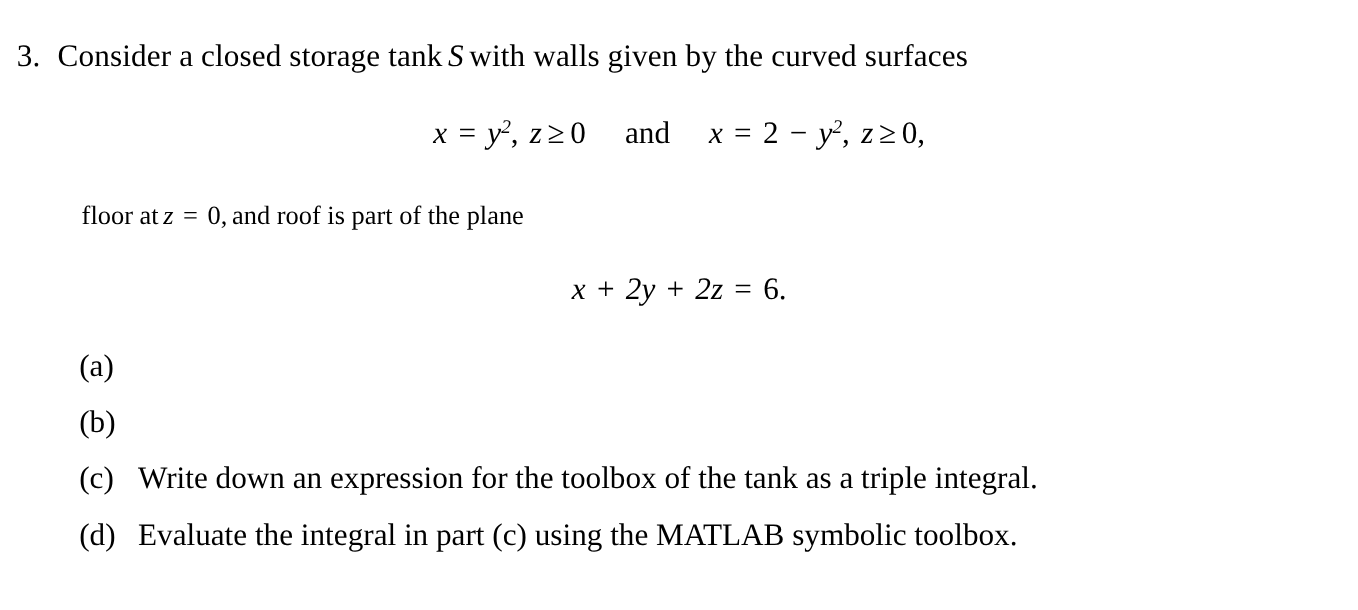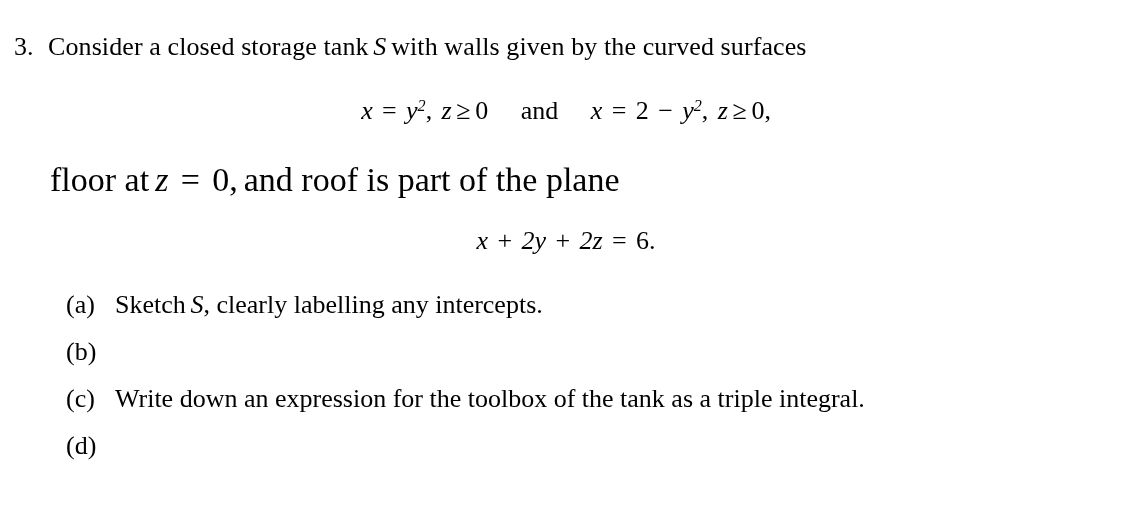--- a/index.html
+++ b/index.html
@@ -66,23 +66,23 @@
     width: 1132px;
     text-align: center;
     font-size: 26px;
     white-space: nowrap;
   }
   .display-eq.eq1 { top: 96px; padding-right: 56px; }
   .display-eq.eq2 { top: 226px; padding-right: 24px; }
 
   .q-floor {
     position: absolute;
-    left: 50px;
+    left: 68px;
     top: 163px;
-    font-size: 34px;
+    font-size: 22px;
     line-height: 34px;
     white-space: nowrap;
   }
 
   
   .parts {
     position: absolute;
     left: 66px;
     top: 290px;
     font-size: 26px;
@@ -121,32 +121,32 @@
     </div>
 
     <div class="display-eq eq2">
       <span class="mi">x</span><span class="med"></span><span class="op">+</span><span class="med"></span><span class="mi">2y</span><span class="med"></span><span class="op">+</span><span class="med"></span><span class="mi">2z</span><span class="med"></span><span class="op">=</span><span class="med"></span><span class="mn">6.</span>
     </div>
 
     <div class="parts">
 
       <div class="part">
         <span class="part-label">(a)</span>
-        <span class="part-text"><span>Sketch</span><span class="thin"></span><span class="mi">S</span><span>, clearly labelling any intercepts.</span></span>
       </div>
 
       <div class="part">
         <span class="part-label">(b)</span>
       </div>
 
       <div class="part">
         <span class="part-label">(c)</span>
         <span class="part-text">Write down an expression for the toolbox of the tank as a triple integral.</span>
       </div>
 
       <div class="part">
         <span class="part-label">(d)</span>
+        <span class="part-text">Evaluate the integral in part (c) using the MATLAB symbolic toolbox.</span>
       </div>
 
     </div>
 
   </div>
 </div>
 
 </body></html>

